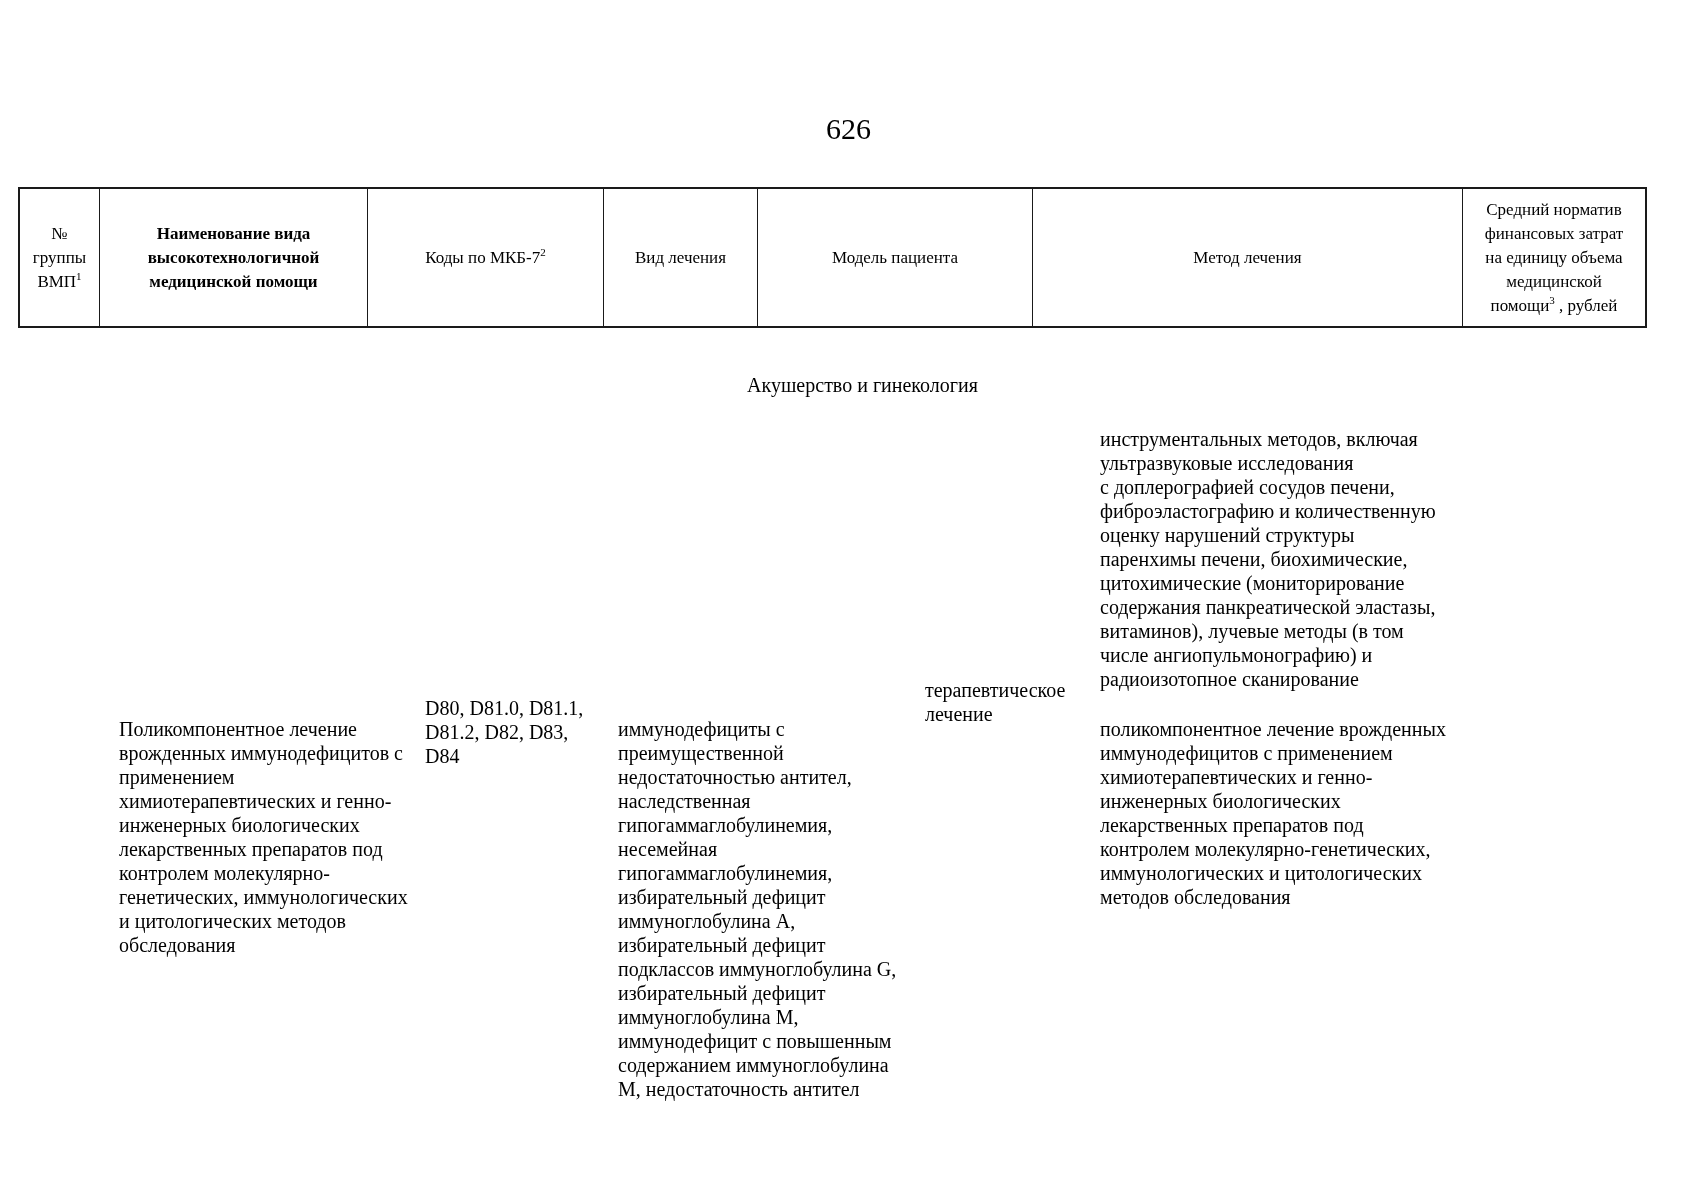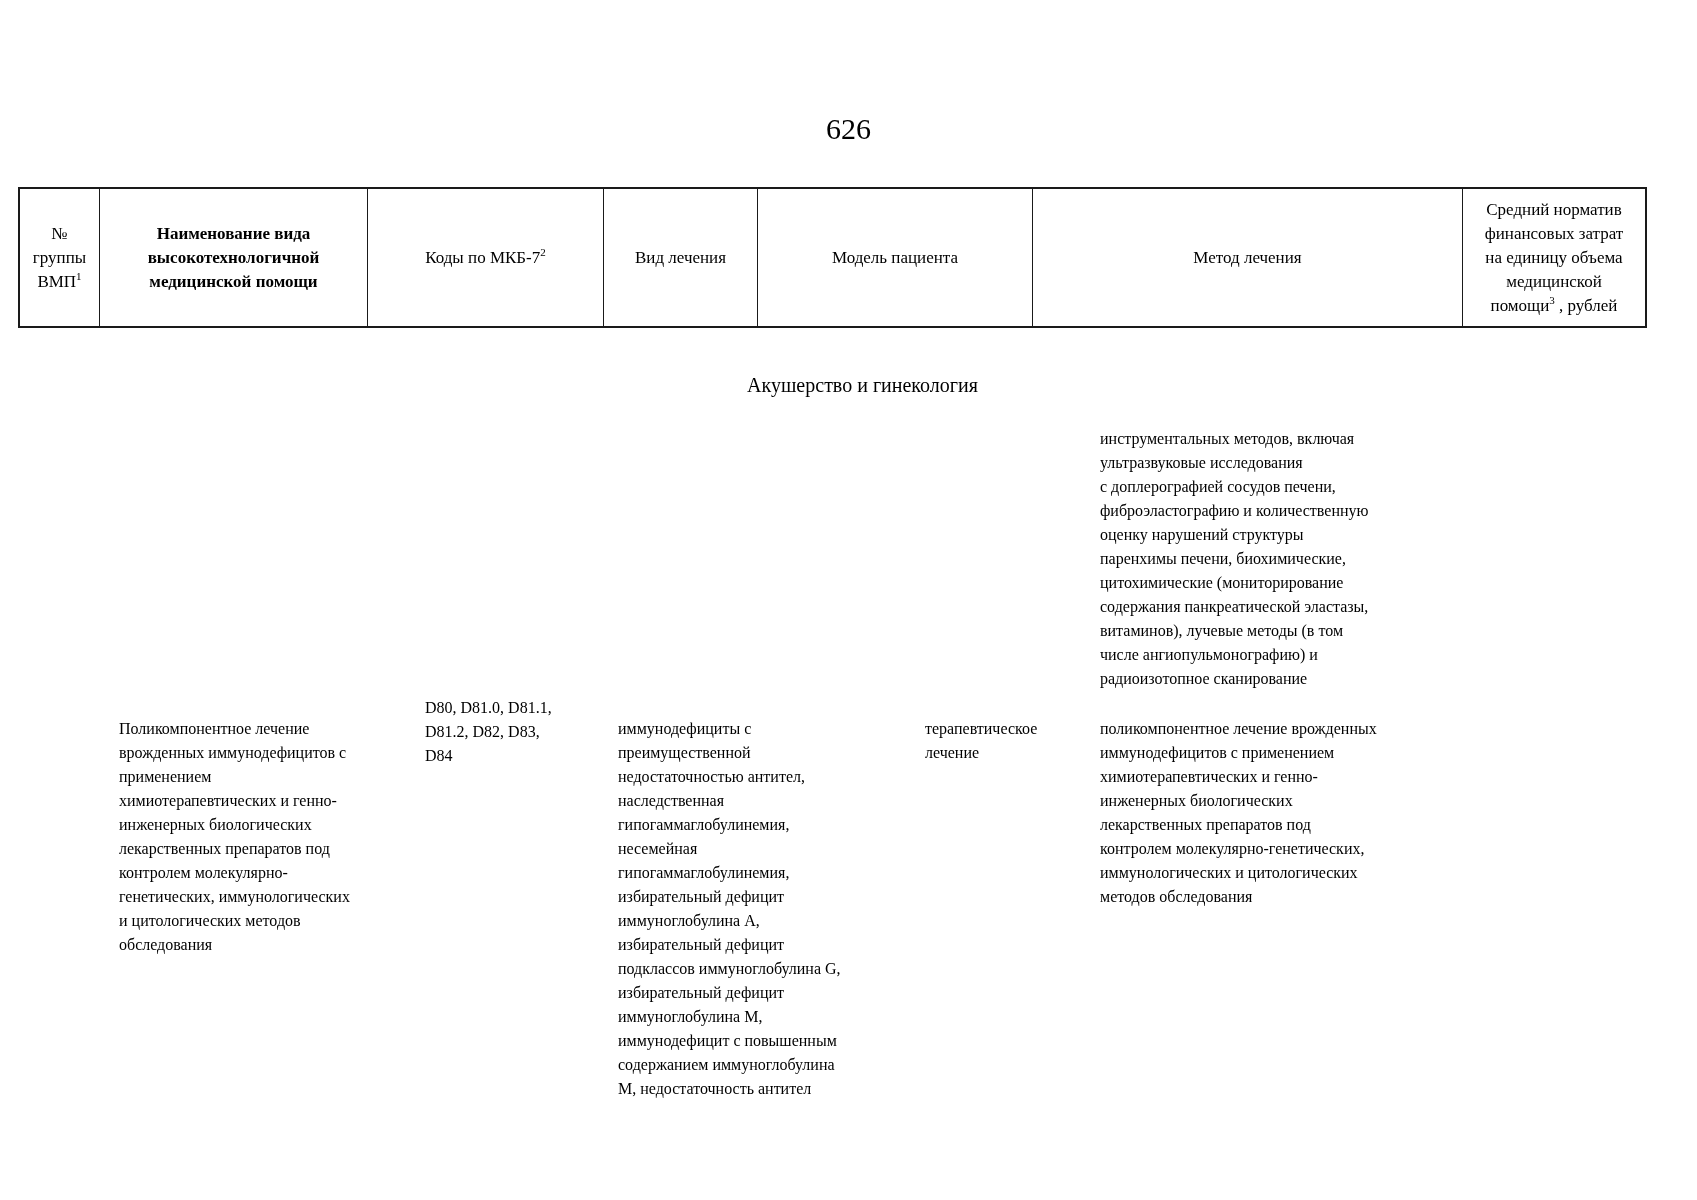--- a/index.html
+++ b/index.html
@@ -57,29 +57,29 @@
     top: 373px;
     left: 0;
     width: 100%;
     text-align: center;
     font-size: 20px;
     line-height: 24px;
     margin-left: 14px;
   }
   .cellblock {
     position: absolute;
-    font-size: 16px;
+    font-size: 20px;
     line-height: 24px;
     white-space: pre-line;
   }
   .b1-method { left: 1100px; top: 427px; width: 420px; }
   .b2-name   { left: 119px;  top: 717px; width: 305px; }
   .b2-codes  { left: 425px;  top: 696px; width: 170px; }
   .b2-model  { left: 618px;  top: 717px; width: 315px; }
-  .b2-vid    { left: 925px;  top: 717px; width: 160px; }
+  .b2-vid    { left: 925px;  top: 678px; width: 160px; }
   .b2-method { left: 1100px; top: 717px; width: 420px; }
 </style>
 </head>
 <body>
 
 <div class="page">
 
   <div class="page-number">626</div>
 
   <div class="header-table">

